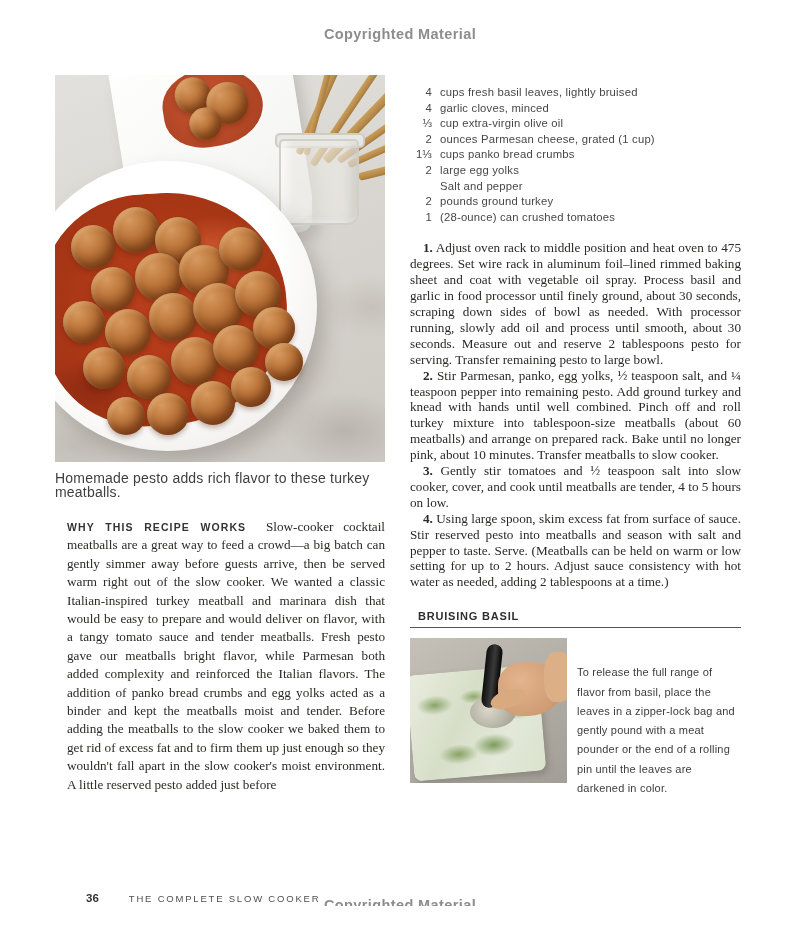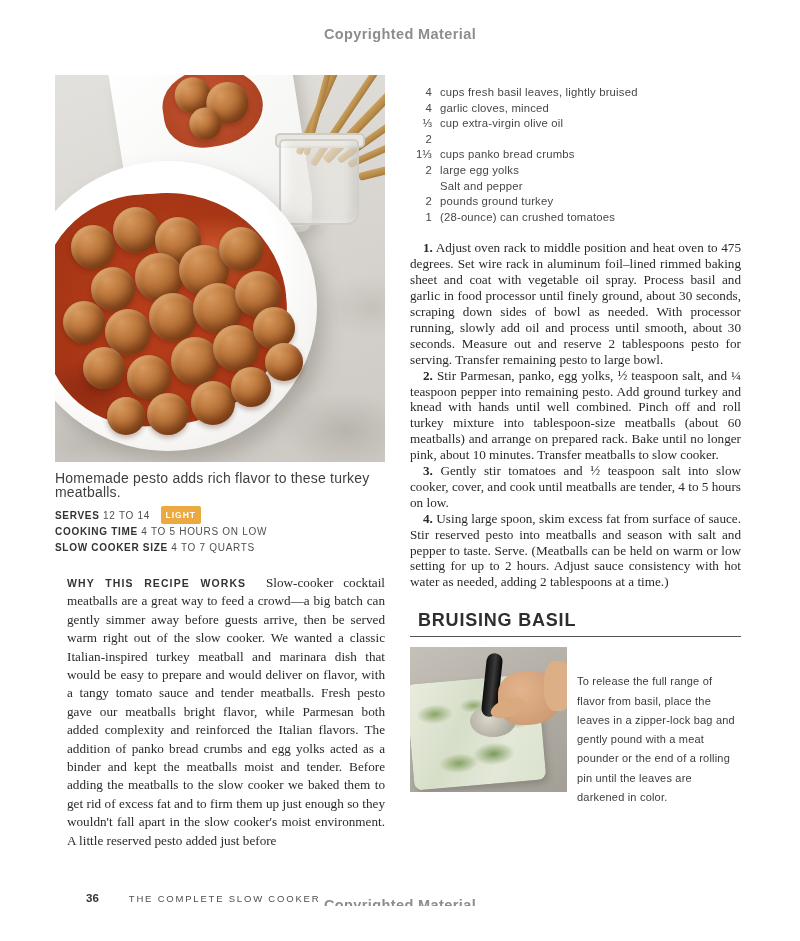--- a/index.html
+++ b/index.html
@@ -66,21 +66,21 @@
   
   .intro{margin:8px 0 0;font-family:"Liberation Serif",serif;font-size:13.2px;
          line-height:18.4px;color:#2c2a27;text-align:justify;}
   .ingredients{margin-top:15px;}
   .ing-row{display:flex;font-size:11.3px;line-height:15.6px;color:#474747;letter-spacing:.2px;}
   .ing-qty{flex:none;width:22px;text-align:right;margin-right:8px;}
   .steps{margin-top:15px;}
   .step{margin:0;font-family:"Liberation Serif",serif;font-size:13.2px;line-height:15.9px;
         color:#2c2a27;text-align:justify;text-indent:13px;}
   .sidebar{margin-top:20px;}
-  .sidebar-heading{font-weight:bold;font-size:18px;letter-spacing:.8px;color:#2e2e2e;padding-left:8px;}
+  .sidebar-heading{font-weight:bold;font-size:11px;letter-spacing:.8px;color:#2e2e2e;padding-left:8px;}
   .sidebar-rule{border:none;border-top:1.5px solid #555;margin:5px 0 10px;}
   .sidebar-body{display:flex;gap:10px;}
   .basil-photo{position:relative;flex:none;width:157px;height:145px;overflow:hidden;
     background:linear-gradient(150deg,#c5c1b9 0%,#b0aca4 55%,#a39e96 100%);}
   .basil-photo i{display:block;position:absolute;}
   .bag{left:0px;top:32px;width:132px;height:106px;transform:rotate(-5deg);border-radius:8px;
     background:
       radial-gradient(26px 14px at 20% 30%, #8aa468 0%, rgba(138,164,104,0) 70%),
       radial-gradient(30px 16px at 62% 72%, #7c9a5c 0%, rgba(124,154,92,0) 70%),
       radial-gradient(24px 12px at 82% 42%, #93ab72 0%, rgba(147,171,114,0) 70%),
@@ -153,35 +153,20 @@
       <i class="ball" style="left:92px;top:318px;width:42px;height:42px"></i>
       <i class="ball" style="left:136px;top:306px;width:44px;height:44px"></i>
       <i class="ball" style="left:176px;top:292px;width:40px;height:40px"></i>
       <i class="ball" style="left:52px;top:322px;width:38px;height:38px"></i>
       <i class="ball" style="left:210px;top:268px;width:38px;height:38px"></i>
     </div>
 
     <div class="caption">Homemade pesto adds rich flavor to these turkey meatballs.</div>
 
 
-    <div class="meta">
-      <div class="meta-row">
-        <span class="meta-label">SERVES</span>
-        <span>12 TO 14</span>
-        <span class="badge">LIGHT</span>
-      </div>
-      <div class="meta-row">
-        <span class="meta-label">COOKING TIME</span>
-        <span>4 TO 5 HOURS ON LOW</span>
-      </div>
-      <div class="meta-row">
-        <span class="meta-label">SLOW COOKER SIZE</span>
-        <span>4 TO 7 QUARTS</span>
-      </div>
-    </div>
 
     <p class="why"><span class="why-label">WHY THIS RECIPE WORKS</span>&nbsp;&nbsp;<span>Slow-cooker cocktail meatballs are a great way to feed a crowd—a big batch can gently simmer away before guests arrive, then be served warm right out of the slow cooker. We wanted a classic Italian-inspired turkey meatball and marinara dish that would be easy to prepare and would deliver on flavor, with a tangy tomato sauce and tender meatballs. Fresh pesto gave our meatballs bright flavor, while Parmesan both added complexity and reinforced the Italian flavors. The addition of panko bread crumbs and egg yolks acted as a binder and kept the meatballs moist and tender. Before adding the meatballs to the slow cooker we baked them to get rid of excess fat and to firm them up just enough so they wouldn't fall apart in the slow cooker's moist environment. A little reserved pesto added just before</span></p>
   </div>
 
   <div class="col-right">
 
 
     <div class="ingredients" id="ingredients">
         <div class="ing-row">
           <span class="ing-qty">4</span>
@@ -190,20 +175,21 @@
         <div class="ing-row">
           <span class="ing-qty">4</span>
           <span class="ing-item">garlic cloves, minced</span>
         </div>
         <div class="ing-row">
           <span class="ing-qty">⅓</span>
           <span class="ing-item">cup extra-virgin olive oil</span>
         </div>
         <div class="ing-row">
           <span class="ing-qty">2</span>
+          <span class="ing-item">ounces Parmesan cheese, grated (1 cup)</span>
         </div>
         <div class="ing-row">
           <span class="ing-qty">1⅓</span>
           <span class="ing-item">cups panko bread crumbs</span>
         </div>
         <div class="ing-row">
           <span class="ing-qty">2</span>
           <span class="ing-item">large egg yolks</span>
         </div>
         <div class="ing-row">

